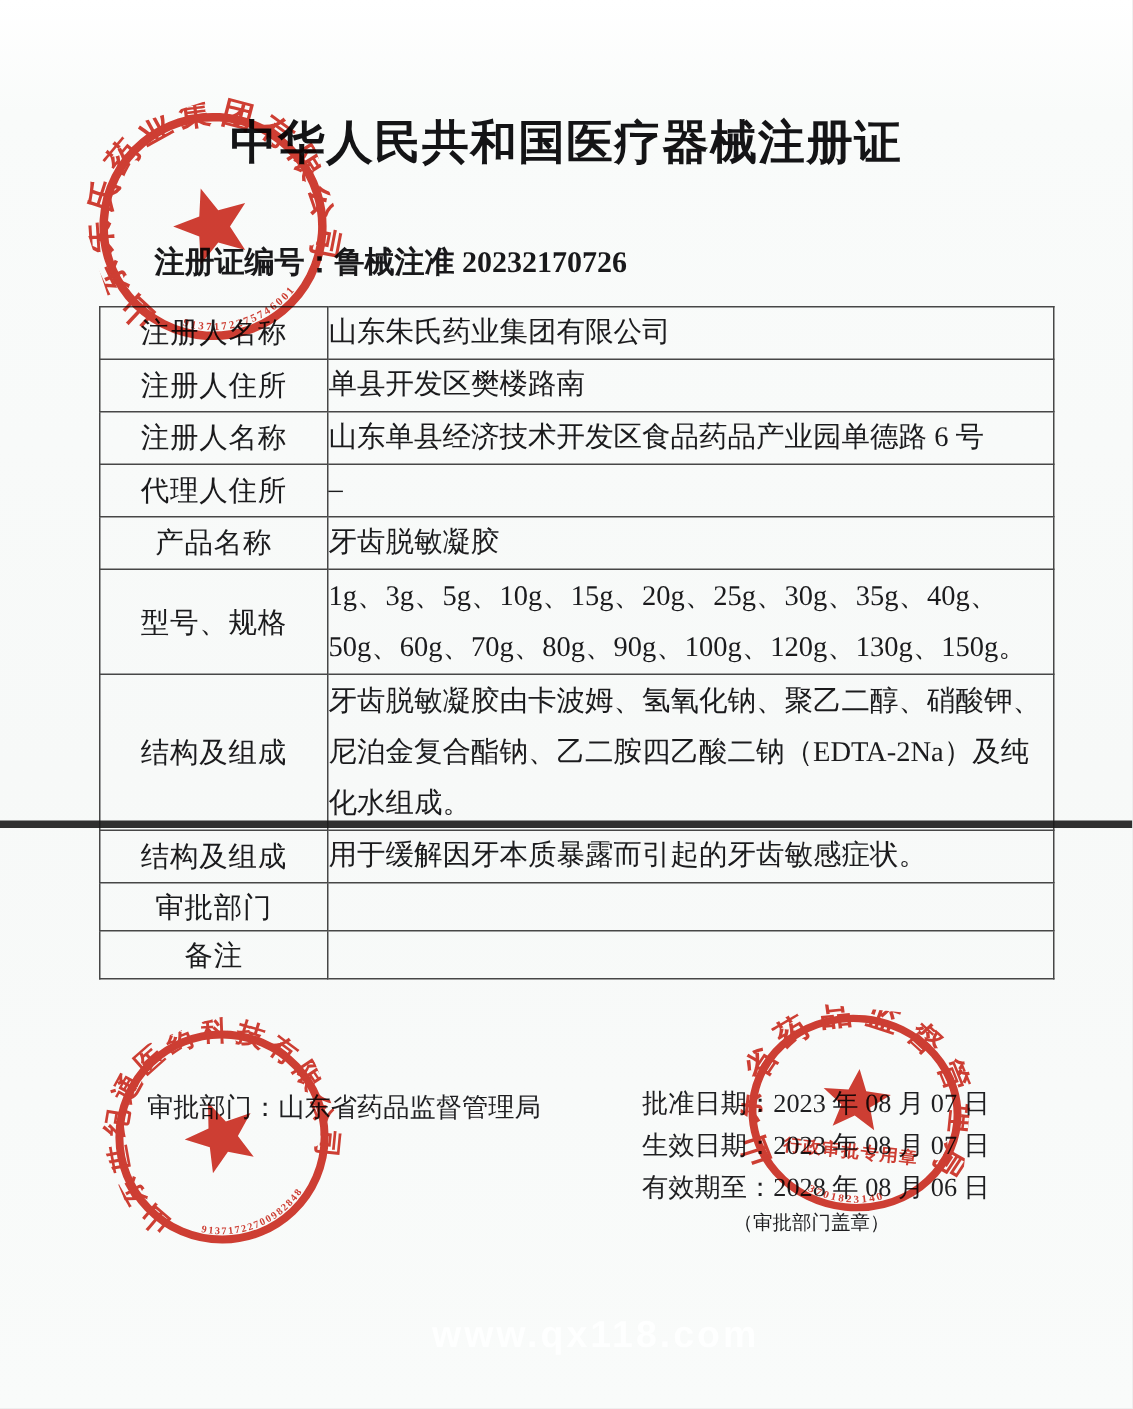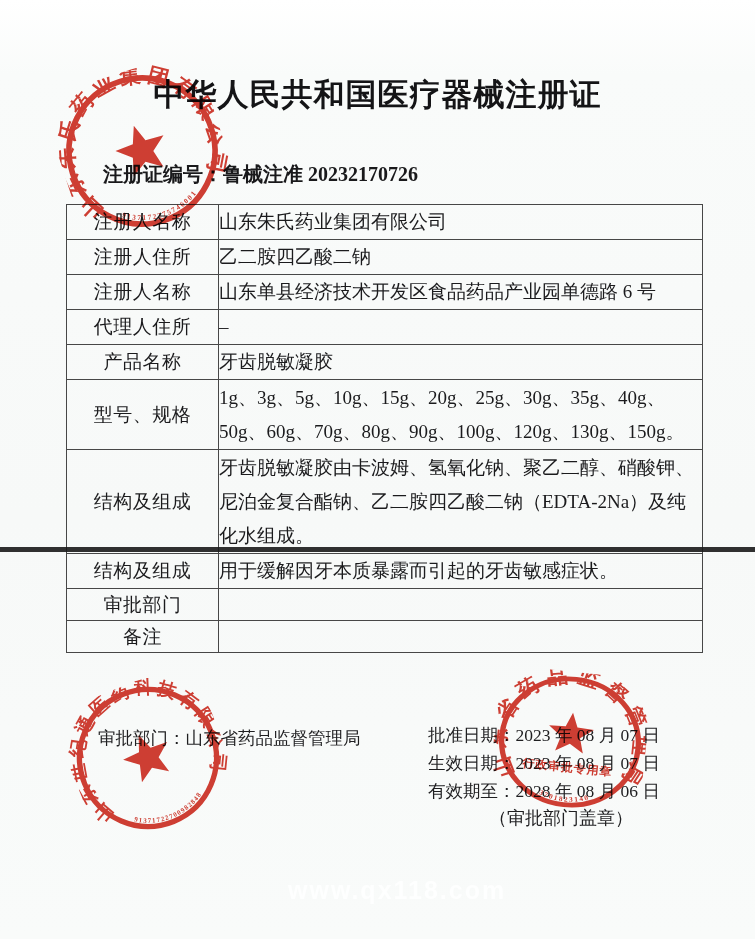--- a/index.html
+++ b/index.html
@@ -25,21 +25,21 @@
   td.lbl{width:151px;text-align:center;letter-spacing:0.5px;}
   td.val{width:483px;text-align:left;padding:3px 8px 3px 15px;line-height:34px;}
   tr.r1{height:35px}tr.r2{height:34px}tr.r3{height:35px}tr.r4{height:34px}
   tr.r5{height:34px}tr.r6{height:34px}tr.r7{height:70px}tr.r8{height:104px}
   tr.r9{height:34px}tr.r10{height:33px}tr.r11{height:32px}tr.r12{height:32px}
   .fold-line{position:absolute;left:0;top:547px;width:755px;height:5px;background:#1a1a1a;opacity:.9;}
   .footer{position:absolute;left:0;top:0;width:755px;font-size:17.5px;color:#1f1f21;}
   .dept-line{position:absolute;left:98px;top:726px;}
   .date-line{position:absolute;left:428px;white-space:nowrap;}
   .d1{top:723px}.d2{top:751px}.d3{top:779px}
-  .seal-note{position:absolute;left:489px;top:806px;font-size:18px;}
+  .seal-note{position:absolute;left:489px;top:806px;font-size:13px;}
   .watermark{
     position:absolute;left:288px;top:876px;font-size:25px;font-weight:700;
     letter-spacing:2px;color:rgba(255,255,255,.85);
     font-family:"Liberation Sans","DejaVu Sans",sans-serif;
   }
   .stamp{position:absolute;mix-blend-mode:multiply;opacity:.92;}
   .stamp svg{display:block;}
   .s1{left:61px;top:70px;transform:rotate(-18deg);}
   .s2{left:72px;top:682px;transform:rotate(-22deg);}
   .s3{left:494px;top:672px;transform:rotate(6deg);}
@@ -56,21 +56,21 @@
   </div>
 
   <table class="cert">
     <tbody>
         <tr class="r1">
       <td class="lbl">注册人名称</td>
       <td class="val">山东朱氏药业集团有限公司</td>
     </tr>
     <tr class="r2">
       <td class="lbl">注册人住所</td>
-      <td class="val">乙二胺四乙酸二钠</td>
+      <td class="val">单县开发区樊楼路南</td>
     </tr>
     <tr class="r3">
       <td class="lbl">注册人名称</td>
       <td class="val">山东单县经济技术开发区食品药品产业园单德路 6 号</td>
     </tr>
     <tr class="r5">
       <td class="lbl">代理人住所</td>
       <td class="val">–</td>
     </tr>
     <tr class="r6">

